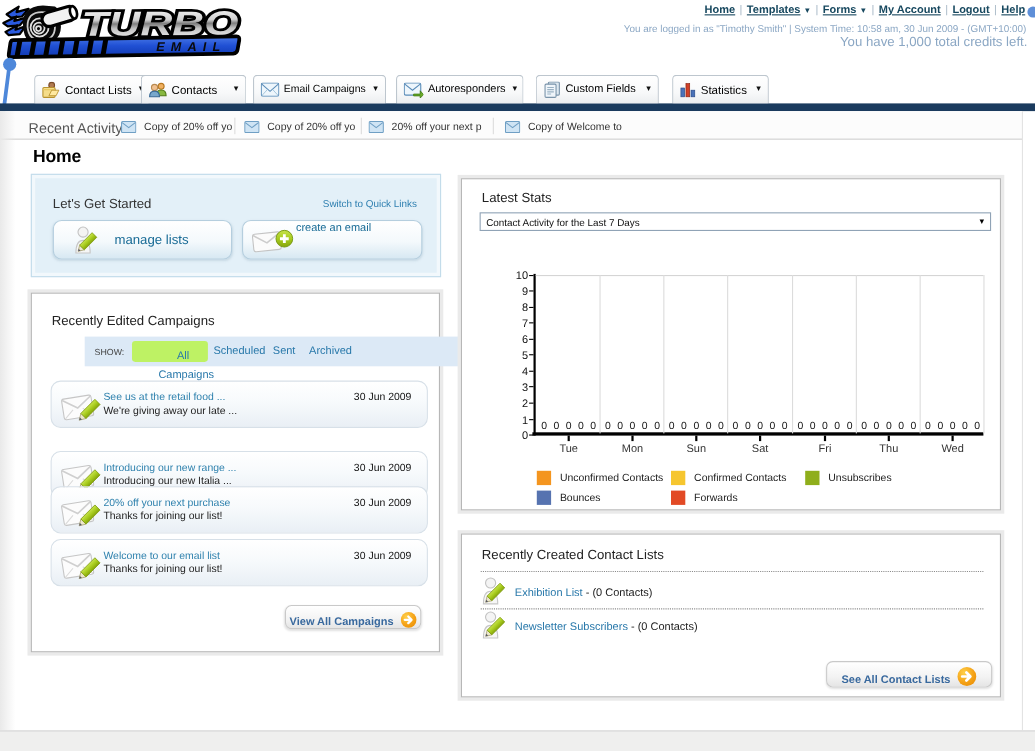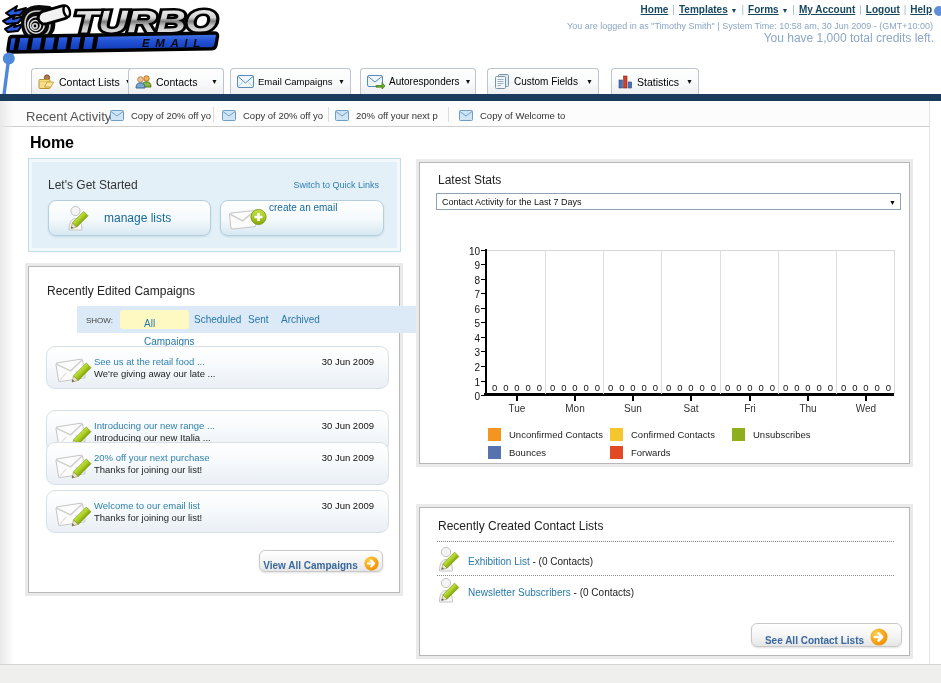--- a/index.html
+++ b/index.html
@@ -55,21 +55,21 @@
 
 
 .panel { position:absolute; background:#fff; border:1px solid #b7b7b7; box-shadow:0 0 0 3px #eaeaea; }
 .ptitle { position:absolute; left:18px; top:17px; font-size:12px; color:#222; }
 
 
 #campaigns { left:28px; top:266px; width:372px; height:327px; }
 #showbar { position:absolute; left:14px; top:39px; width:341px; height:27px; background:#dce9f6; color:#333;margin-left:34px; }
 #showbar .lbl { position:absolute; left:9px; top:10px; font-size:8px; color:#444; }
 #showbar a { color:#2878aa; font-size:10px; }
-#chip { position:absolute; left:43px; top:4px; width:69px; height:19px; background:#fef9c3; border-radius:3px; text-align:left; padding-top:3px;padding-left:24px; }
+#chip { position:absolute; left:43px; top:4px; width:69px; height:19px; background:#bef264; border-radius:3px; text-align:center; padding-top:3px;padding-left:24px; }
 #showbar .lk1 { position:absolute; left:117px; top:8px; }
 #showbar .lk2 { position:absolute; left:171px; top:8px; }
 #showbar .lk3 { position:absolute; left:204px; top:8px; }
 .citem { position:absolute; left:17px; width:343px; height:43px; border:1px solid #d7e0e8; border-radius:9px;
   background:linear-gradient(180deg,#ffffff 0%,#f7fafc 45%,#e9eff5 100%); }
 .citem .ttl { position:absolute; left:47px; top:9px; font-size:9.5px; color:#2e81ad; }
 .citem .sub { position:absolute; left:47px; top:21px; font-size:9.5px; color:#222; }
 .citem .dt { position:absolute; right:14px; top:9px; font-size:9.5px; color:#111; }
 .citem svg { position:absolute; left:7px; top:6px; }
 .gobtn { position:absolute; border:1px solid #c9c9c9; border-radius:6px;
@@ -90,21 +90,21 @@
 #xaxis { position:absolute; left:64px; top:230px; width:410px; height:3px; background:#000; }
 .grid { position:absolute; top:87px; width:1px; height:144px; background:#dcdcdc; }
 #gridtop { position:absolute; left:67px; top:87px; width:407px; height:1px; background:#d5d5d5; }
 .xtick { position:absolute; top:233px; width:2px; height:5px; background:#000; }
 .zeros { position:absolute; top:219px; width:58px; display:flex; justify-content:space-between; padding:0 4px; font-size:9.5px; color:#111; }
 .day { position:absolute; top:240px; width:58px; text-align:center; font-size:10px; color:#333; }
 .lsq { position:absolute; width:13px; height:13px; }
 .llab { position:absolute; font-size:9.5px; color:#222; }
 
 
-#clists { left:419px; top:507px; width:491px; height:149px; }
+#clists { left:419px; top:485px; width:491px; height:149px; }
 .dots { position:absolute; left:17px; width:457px; border-top:1px dotted #8a8a8a; }
 .clitem { position:absolute; left:48px; font-size:10px; color:#222; }
 .clitem a { color:#2878aa; }
 #seeall { left:331px; top:115px; width:151px; height:24px; }
 </style>
 </head>
 <body>
 
 <div id="toplinks">
   <a href="#">Home</a><span class="sep">|</span><a href="#">Templates</a> <span class="dn">▼</span><span class="sep">|</span><a href="#">Forms</a> <span class="dn">▼</span><span class="sep">|</span><a href="#">My Account</a><span class="sep">|</span><a href="#">Logout</a><span class="sep">|</span><a href="#">Help</a>

